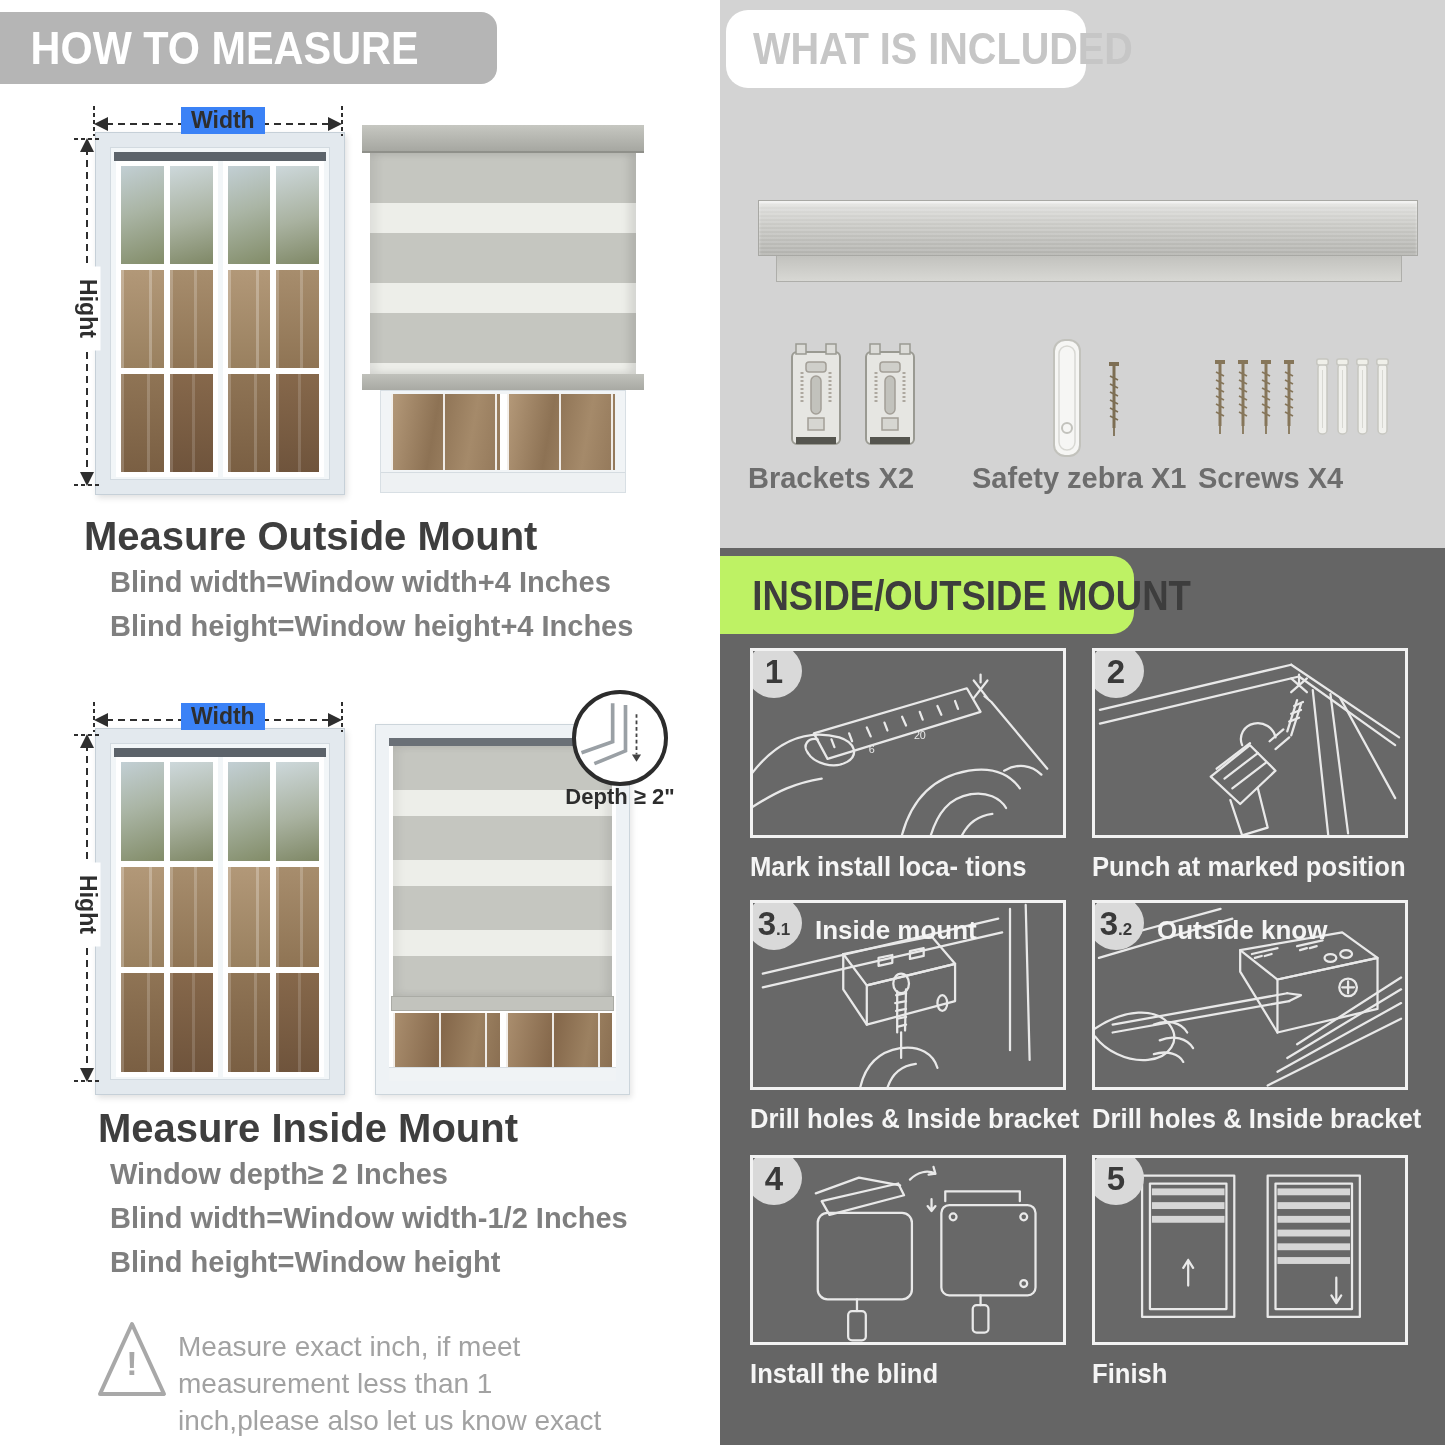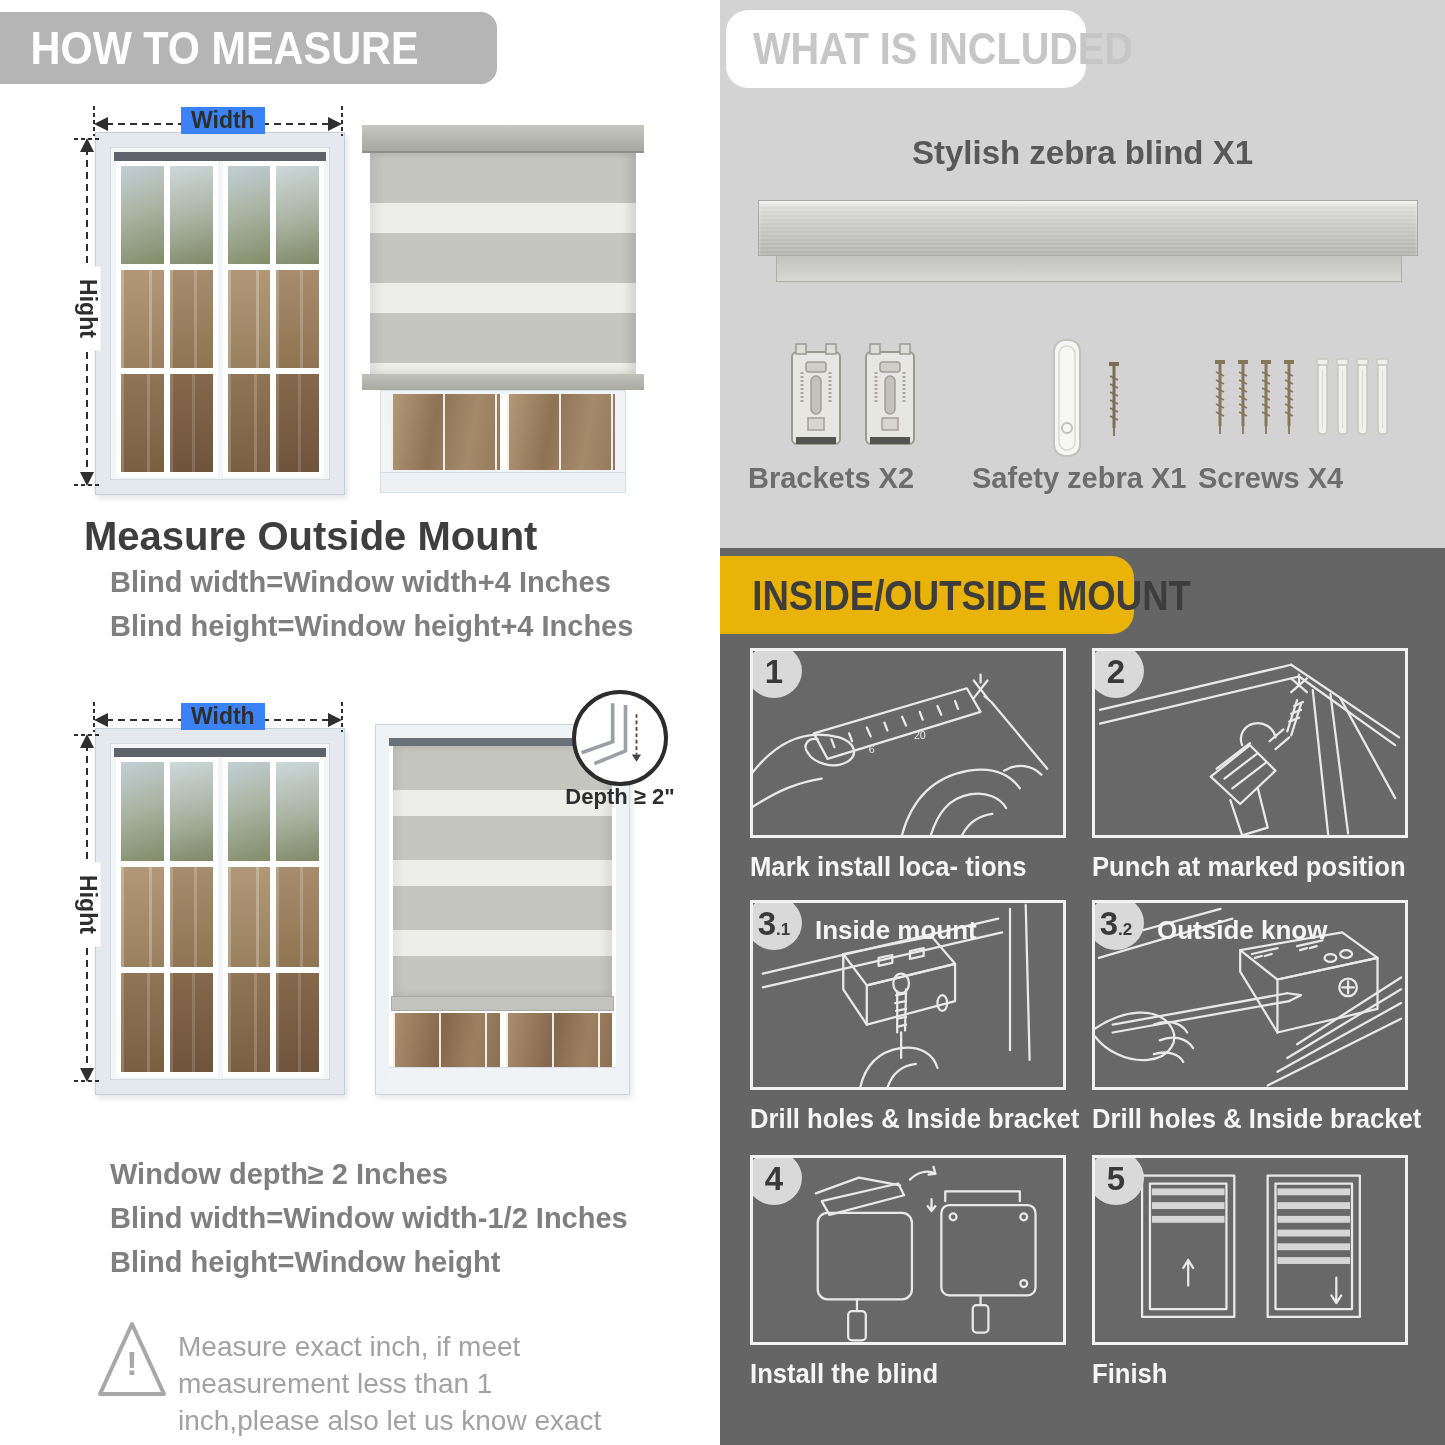--- a/index.html
+++ b/index.html
@@ -71,21 +71,21 @@
   .product-name{position:absolute;left:0;top:134px;width:100%;text-align:center;font-size:33px;font-weight:bold;color:#585858;}
   .headrail-main{position:absolute;left:38px;top:200px;width:660px;height:56px;border:1px solid #a8a8a4;
                  background:repeating-linear-gradient(0deg,rgba(255,255,255,.14) 0 2px,rgba(0,0,0,0) 2px 4px),linear-gradient(180deg,#e2e2e0 0%,#c9c9c5 45%,#b2b2ae 100%);
                  box-shadow:inset 0 3px 3px rgba(255,255,255,.55);}
   .headrail-lip{position:absolute;left:56px;top:256px;width:626px;height:26px;border:1px solid #aeaeaa;border-top:none;
                 background:linear-gradient(180deg,#c2c2be,#d8d8d4);}
   .item-icons{position:absolute;display:flex;align-items:flex-start;}
   .item-label{position:absolute;top:462px;font-size:29px;font-weight:bold;color:#6d6d6d;text-align:left;white-space:nowrap;}
 
   .panel-bottom{left:720px;top:548px;width:725px;height:897px;background:#656565;}
-  .mount-box{position:absolute;left:0;top:8px;width:414px;height:78px;background:#eab308;border-radius:0 22px 22px 0;}
+  .mount-box{position:absolute;left:0;top:8px;width:414px;height:78px;background:#bef264;border-radius:0 22px 22px 0;}
   .mount-box .t{line-height:78px;padding-left:38px;font-size:43px;font-weight:bold;color:#3d3d3d;
                 transform:scaleX(.85);transform-origin:left center;white-space:nowrap;}
   .step{position:absolute;width:316px;height:190px;border:3px solid #f2f2f2;background:#686868;overflow:hidden;}
   .step svg{position:absolute;inset:0;}
   .badge{position:absolute;top:-7px;left:-7px;width:56px;height:54px;border-radius:50%;background:#d9d9d9;
          color:#3a3a3a;font-weight:bold;display:flex;align-items:center;justify-content:center;}
   .badge .num{font-size:33px;line-height:1;}
   .badge .sub{font-size:17px;line-height:1;margin-top:12px;}
   .step-label{position:absolute;left:62px;top:12px;color:#f5f5f5;font-weight:bold;font-size:26px;white-space:nowrap;}
   .step-caption{position:absolute;width:380px;color:#f5f5f5;font-weight:bold;font-size:27px;white-space:nowrap;
@@ -213,37 +213,37 @@
         <path d="M20,76 L54,62 L54,12"></path>
       </g>
       <g stroke="#444" stroke-width="2" stroke-dasharray="4 3" fill="none">
         <path d="M66,22 L66,66"></path>
       </g>
       <path d="M66,74 l-5,-8 h10 z" fill="#444"></path>
     </svg>
   </div>
   <div class="abs depth-label">Depth ≥ 2"</div>
 
+  <div class="abs sec-title" style="left:98px;top:1106px;">Measure Inside Mount</div>
   <div class="abs sec-line" style="left:102px;top:1158px;">Window depth≥ 2 Inches</div>
   <div class="abs sec-line" style="left:102px;top:1202px;">Blind width=Window width-1/2 Inches</div>
   <div class="abs sec-line" style="left:102px;top:1246px;">Blind height=Window height</div>
 
   <div class="abs warn-bang">
     <svg width="72" height="84" viewBox="0 0 72 84">
       <path d="M36,6 L68,76 L4,76 Z" stroke="#a8a8a8" stroke-width="4" fill="none" stroke-linejoin="round"></path>
     </svg>
     <div class="bang">!</div>
   </div>
   <div class="abs warn-text">Measure exact inch, if meet measurement less than 1 inch,please also let us know exact measurement, please do not leave it</div>
 
   <div class="abs panel-top">
     <div class="included-box">
       <div class="t">WHAT IS INCLUDED</div>
     </div>
-    <div class="product-name">Stylish zebra blind X1</div>
 
     <div class="headrail-main"></div>
     <div class="headrail-lip"></div>
 
     <div class="item-icons" style="left:66px;top:342px;gap:14px;">
       <svg width="60" height="116" viewBox="0 0 60 116">
         <rect x="6" y="10" width="48" height="92" rx="5" fill="#e6e6e2" stroke="#9a9a92" stroke-width="2"></rect>
         <rect x="10" y="2" width="10" height="10" fill="#dcdcd8" stroke="#9a9a92" stroke-width="1.5"></rect>
         <rect x="40" y="2" width="10" height="10" fill="#dcdcd8" stroke="#9a9a92" stroke-width="1.5"></rect>
         <rect x="20" y="20" width="20" height="10" rx="3" fill="#cfcfca" stroke="#a39f97" stroke-width="1.5"></rect>

